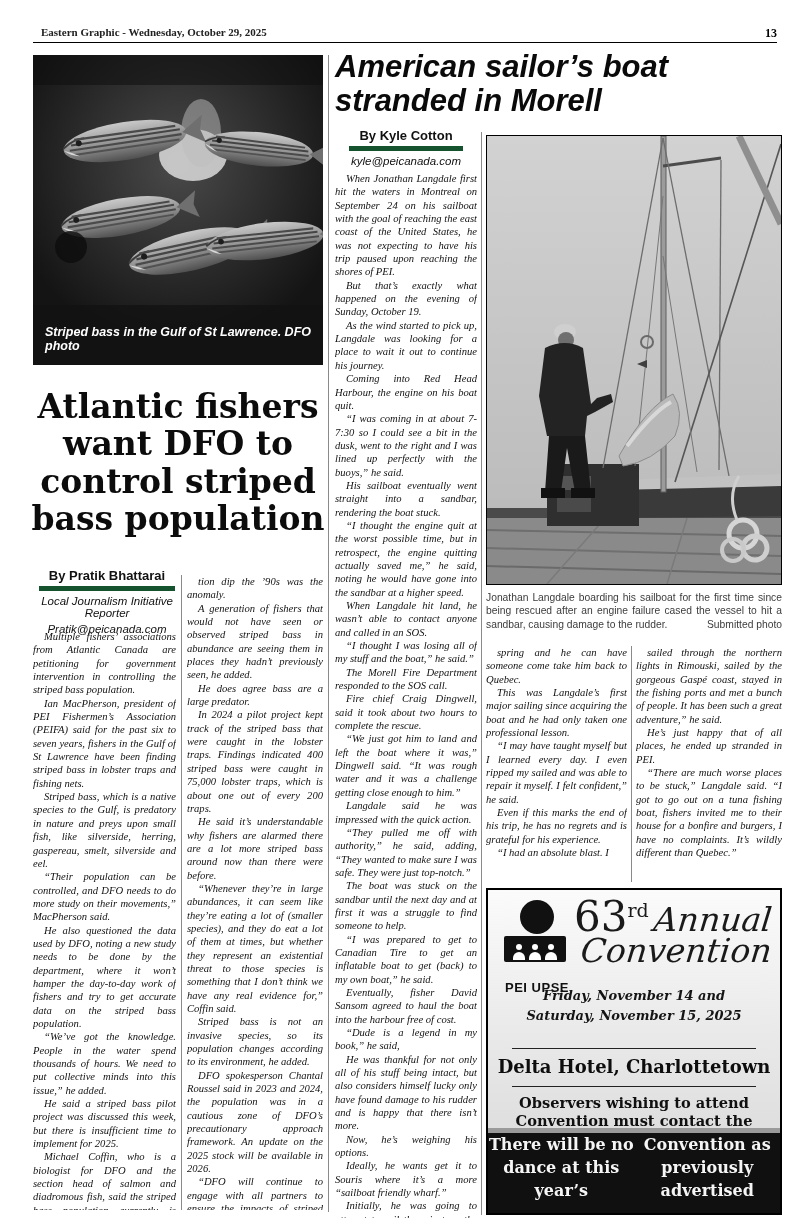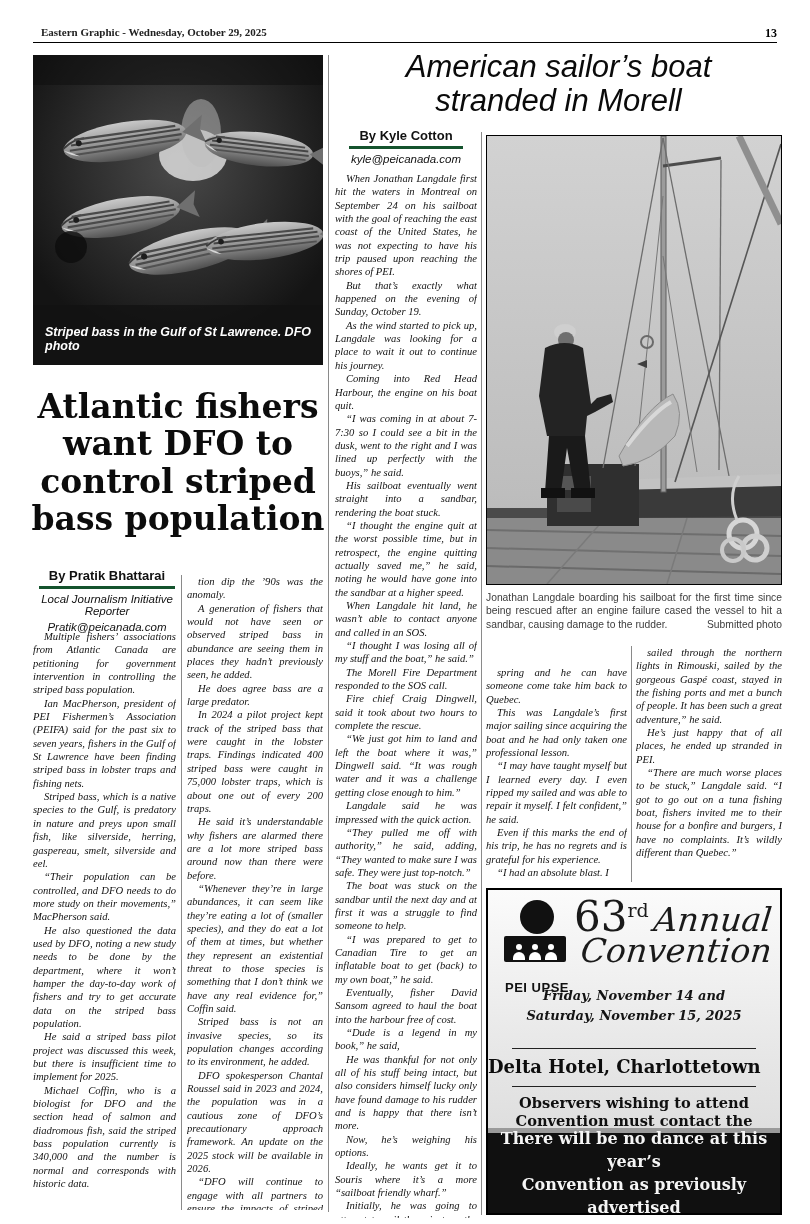--- a/index.html
+++ b/index.html
@@ -14,35 +14,35 @@
   .vrule{position:absolute;width:1px;background:#8a8a8a;}
   
   .fish-photo{position:absolute;left:33px;top:55px;width:290px;height:310px;background:#a21caf;}
   .fish-caption{position:absolute;left:12px;right:8px;bottom:12px;color:#fff;
       font-family:"Liberation Sans",sans-serif;font-style:italic;font-weight:bold;font-size:12.5px;}
   
   .bass-headline{position:absolute;left:28px;top:388px;width:300px;text-align:center;
       font-family:"DejaVu Serif",serif;font-weight:bold;font-size:33px;line-height:1.13;color:#0c0c0c;}
   .byline-block{position:absolute;text-align:center;font-family:"Liberation Sans",sans-serif;}
   .byline-name{display:inline-block;font-size:13px;font-weight:600;color:#111;
-      border-bottom:3px solid #14532d;padding:0 10px 3px 10px;}
+      border-bottom:5px solid #14532d;padding:0 10px 3px 10px;}
   .byline-sub{font-family:Liberation Sans, sans-serif;font-style:italic;font-size:11.5px;margin-top:4px;color:#111;}
   .bass-byline{left:33px;top:566px;width:148px;}
   .kyle-byline{left:335px;top:126px;width:142px;}
   .colbody{position:absolute;font-size:10.6px;line-height:1.26;text-align:justify;
       overflow:hidden;hyphens:auto;font-style:italic;-webkit-hyphens:auto;}
   .colbody p{margin:0;text-indent:11px;}
   .bass-col1{left:33px;top:630px;width:143px;height:580px;}
   .bass-col2{left:187px;top:575px;width:136px;height:635px;}
   
-  .sailor-headline{position:absolute;left:335px;top:50px;width:447px;text-align:center;
-      font-family:"Liberation Sans",sans-serif;font-weight:normal;font-style:italic;
+  .sailor-headline{position:absolute;left:335px;top:50px;width:447px;text-align:left;
+      font-family:"Liberation Sans",sans-serif;font-weight:bold;font-style:italic;
       font-size:31px;line-height:1.1;color:#0a0a0a;}
   .sailor-col1{left:335px;top:172px;width:142px;height:1046px;}
-  .sailor-col2{left:486px;top:646px;width:141px;height:236px;margin-top:20px;}
+  .sailor-col2{left:486px;top:646px;width:141px;height:236px;}
   .sailor-col3{left:636px;top:646px;width:146px;height:236px;}
   
   .boat-photo{position:absolute;left:486px;top:135px;width:296px;height:450px;
       border:1px solid #000;box-sizing:border-box;background:#c6c6c6;}
   .boat-caption{position:absolute;left:486px;top:591px;width:296px;
       font-family:"Liberation Sans",sans-serif;font-size:10.3px;line-height:1.3;color:#3c3c3c;text-align:justify;}
   .boat-caption .credit{float:right;}
   
   .ad{position:absolute;left:486px;top:888px;width:296px;height:327px;box-sizing:border-box;
       border:2px solid #000;background:linear-gradient(180deg,#fbfbfb 0%,#e9e9e9 45%,#d5d5d5 100%);}
@@ -57,27 +57,27 @@
   .ad-logo .org{margin-top:18px;font-family:"Liberation Sans",sans-serif;font-weight:bold;
       font-size:13px;letter-spacing:.5px;color:#111;}
   .ad-title{position:absolute;left:86px;top:2px;width:200px;font-family:"DejaVu Serif",serif;color:#1a1a1a;}
   .ad-title .num{font-size:42px;font-weight:normal;}
   .ad-title .ord{font-size:19px;vertical-align:14px;}
   .ad-script{font-style:italic;font-size:33px;transform:skewX(-6deg);display:inline-block;}
   .ad-title .line2{text-align:right;margin-top:-10px;padding-right:2px;}
   .ad-dates{position:absolute;left:0;right:0;top:96px;text-align:center;
       font-family:"DejaVu Serif",serif;font-style:italic;font-weight:bold;font-size:13px;line-height:1.5;color:#141414;}
   .ad-rule1{position:absolute;left:24px;right:24px;top:158px;border-top:1.5px solid #222;}
-  .ad-venue{position:absolute;left:0;right:0;top:166px;
+  .ad-venue{position:absolute;left:0;right:0;top:166px;text-align:center;
       font-family:"DejaVu Serif",serif;font-weight:bold;font-size:18px;color:#0d0d0d;}
   .ad-rule2{position:absolute;left:24px;right:24px;top:196px;border-top:1.5px solid #222;}
   .ad-note{position:absolute;left:13px;right:13px;top:204px;text-align:center;
       font-family:"DejaVu Serif",serif;font-weight:bold;font-size:14.6px;line-height:1.25;color:#101010;}
   .ad-banner{position:absolute;left:0;right:0;bottom:0;height:80px;background:#101010;
-      border-top:5px solid #9a9a9a;display:flex;flex-direction:column;justify-content:center;
+      border-top:5px solid #9a9a9a;display:flex;flex-direction:row;justify-content:center;
       text-align:center;color:#f5f5f5;font-family:"DejaVu Serif",serif;font-weight:bold;
       font-size:16px;line-height:1.45;}
 </style>
 </head>
 <body>
 
 <div class="page">
 
   <div class="masthead">
     <span>Eastern Graphic - Wednesday, October 29, 2025</span>
@@ -142,20 +142,21 @@
     <div class="byline-sub">Local Journalism Initiative Reporter</div>
     <div class="byline-sub">Pratik@peicanada.com</div>
   </div>
 
   <div class="colbody bass-col1">
       <p>Multiple fishers’ associations from Atlantic Canada are petitioning for government intervention in controlling the striped bass population.</p>
       <p>Ian MacPherson, president of PEI Fishermen’s Association (PEIFA) said for the past six to seven years, fishers in the Gulf of St Lawrence have been finding striped bass in lobster traps and fishing nets.</p>
       <p>Striped bass, which is a native species to the Gulf, is predatory in nature and preys upon small fish, like silverside, herring, gaspereau, smelt, silverside and eel.</p>
       <p>“Their population can be controlled, and DFO needs to do more study on their movements,” MacPherson said.</p>
       <p>He also questioned the data used by DFO, noting a new study needs to be done by the department, where it won’t hamper the day-to-day work of fishers and try to get accurate data on the striped bass population.</p>
+      <p>“We’ve got the knowledge. People in the water spend thousands of hours. We need to put collective minds into this issue,” he added.</p>
       <p>He said a striped bass pilot project was discussed this week, but there is insufficient time to implement for 2025.</p>
       <p>Michael Coffin, who is a biologist for DFO and the section head of salmon and diadromous fish, said the striped bass population currently is 340,000 and the number is normal and corresponds with historic data.</p>
     </div>
   <div class="colbody bass-col2">
       <p>tion dip the ’90s was the anomaly.</p>
       <p>A generation of fishers that would not have seen or observed striped bass in abundance are seeing them in places they hadn’t previously seen, he added.</p>
       <p>He does agree bass are a large predator.</p>
       <p>In 2024 a pilot project kept track of the striped bass that were caught in the lobster traps. Findings indicated 400 striped bass were caught in 75,000 lobster traps, which is about one out of every 200 traps.</p>
       <p>He said it’s understandable why fishers are alarmed there are a lot more striped bass around now than there were before.</p>
       <p>“Whenever they’re in large abundances, it can seem like they’re eating a lot of (smaller species), and they do eat a lot of them at times, but whether they represent an existential threat to those species is something that I don’t think we have any real evidence for,” Coffin said.</p>

